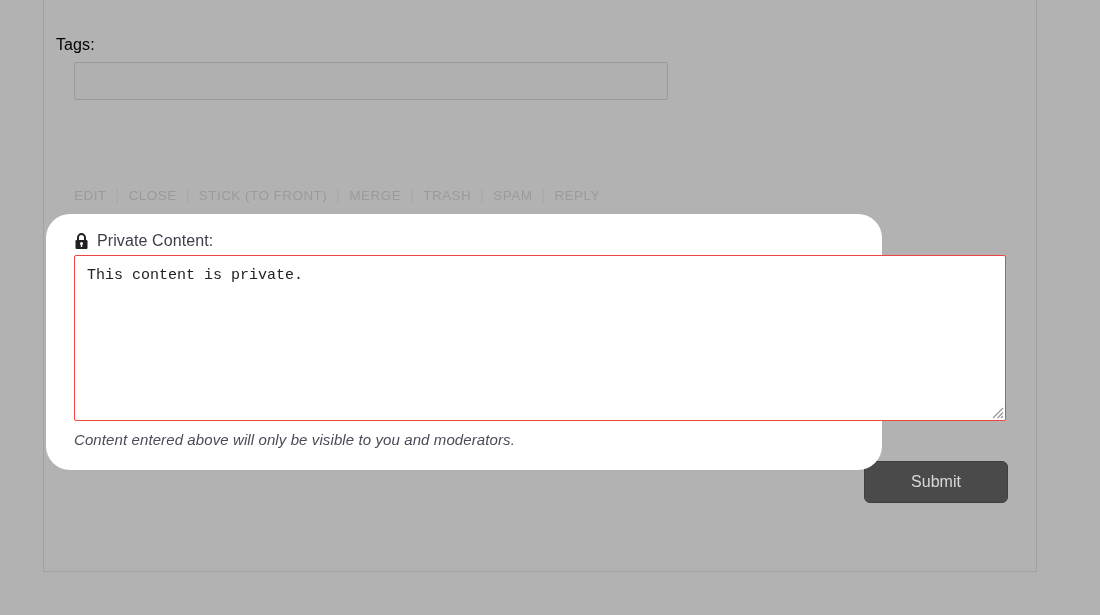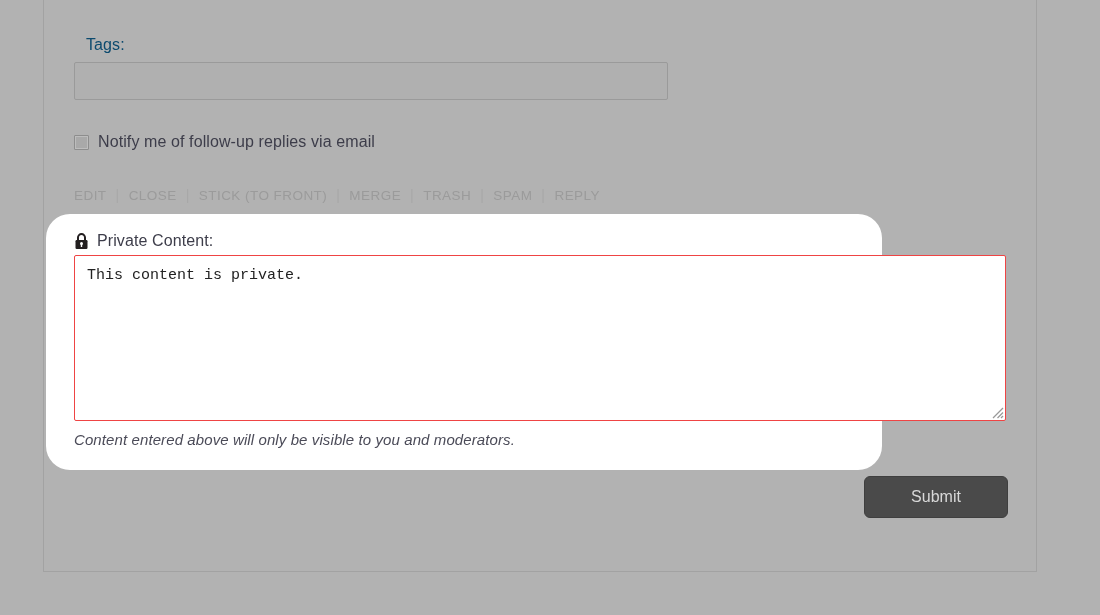--- a/index.html
+++ b/index.html
@@ -32,24 +32,24 @@
     position: absolute;
     left: 0;
     top: 0;
     width: 100%;
     height: 100%;
   }
 
   
   .field-label {
     position: absolute;
-    left: 42px;
+    left: 12px;
     top: 76px;
     font-size: 16px;
-    color: #0c4a6e;
+    color: #000000;
     letter-spacing: 0.1px;
   }
   #tags-input {
     position: absolute;
     left: 30px;
     top: 102px;
     width: 594px;
     height: 38px;
     box-sizing: border-box;
     border: 1px solid #9a9a9a;
@@ -106,21 +106,21 @@
   .action-sep {
     color: #a8a8a8;
     margin: 0 9px;
     font-size: 14px;
   }
 
   
   #submit-button {
     position: absolute;
     left: 820px;
-    top: 516px;
+    top: 501px;
     width: 144px;
     height: 42px;
     background: #4a4a4a;
     border: 1px solid #3f3f3f;
     border-radius: 6px;
     color: #d8d8d8;
     font-family: "Liberation Sans", sans-serif;
     font-size: 16px;
     cursor: pointer;
   }
@@ -195,24 +195,20 @@
 </head>
 <body>
 
 <div id="page-container">
   <div id="form-area">
 
     <div class="field-label">Tags:</div>
 
     <input id="tags-input" type="text" placeholder="" style="">
 
-    <div id="notify-row">
-      <span class="checkbox-box"></span>
-      <span id="notify-label">Notify me of follow-up replies via email</span>
-    </div>
 
     <div id="actions-row">
       <a class="action-link" href="#">EDIT</a>
       <span class="action-sep">|</span>
       <a class="action-link" href="#">CLOSE</a>
       <span class="action-sep">|</span>
       <a class="action-link" href="#">STICK (TO FRONT)</a>
       <span class="action-sep">|</span>
       <a class="action-link" href="#">MERGE</a>
       <span class="action-sep">|</span>

